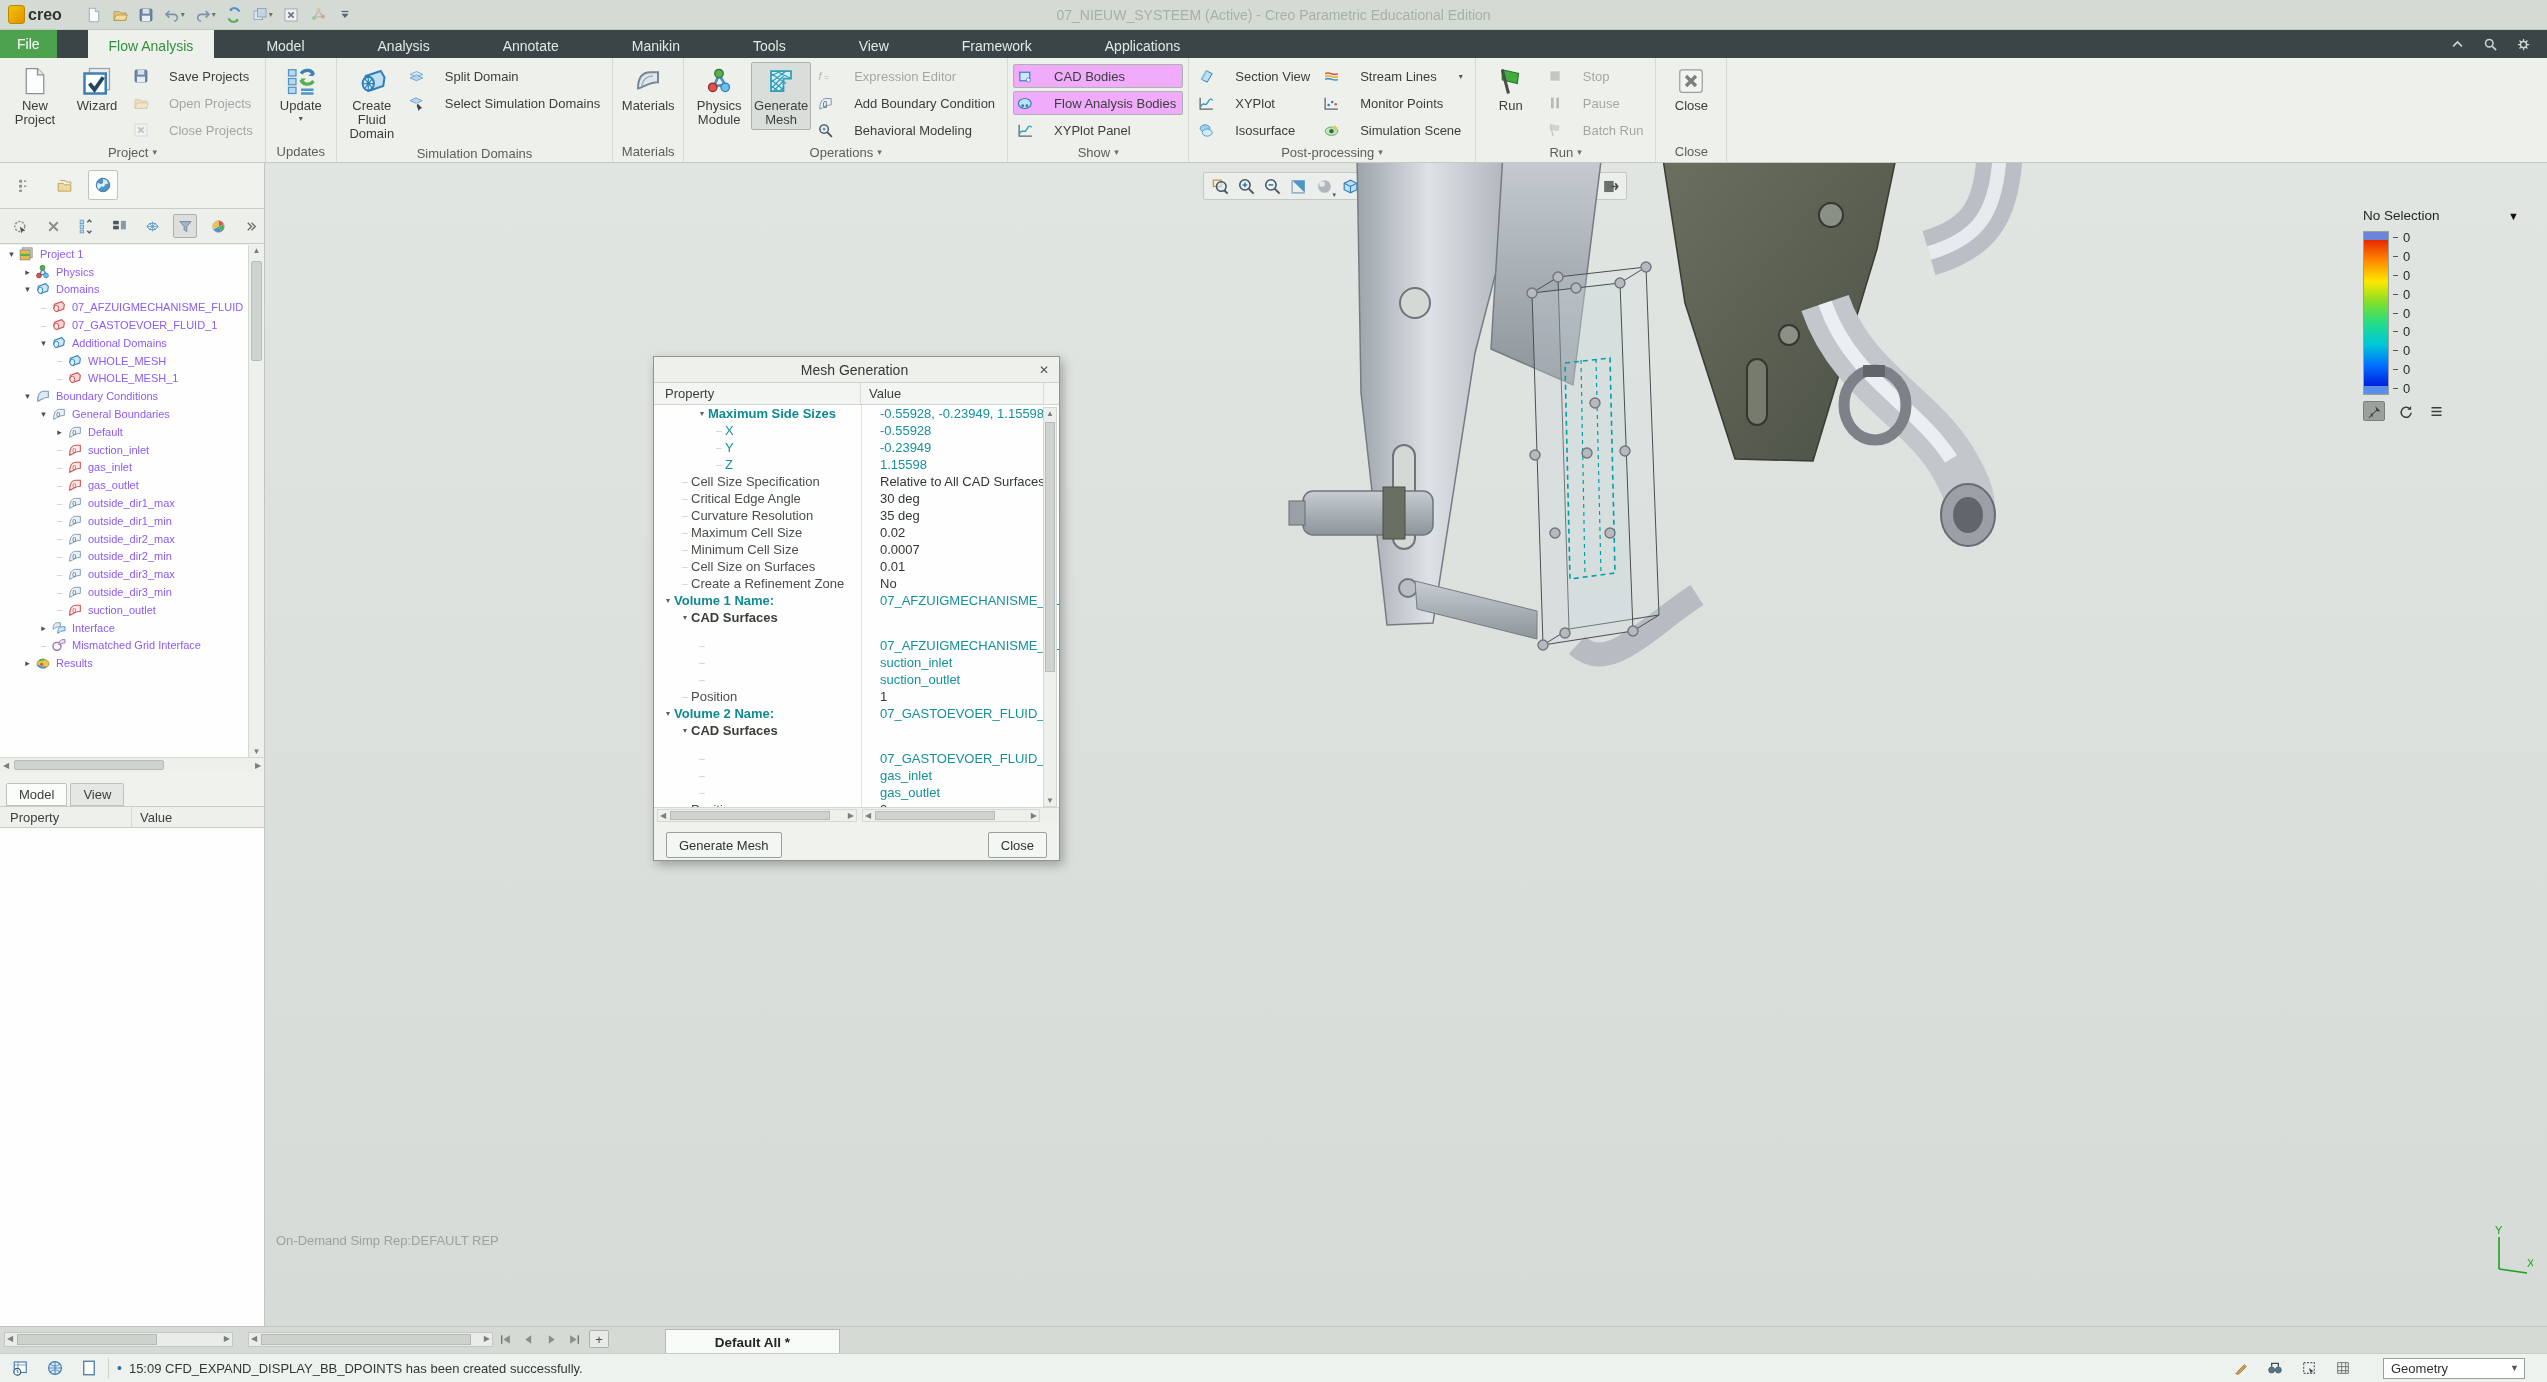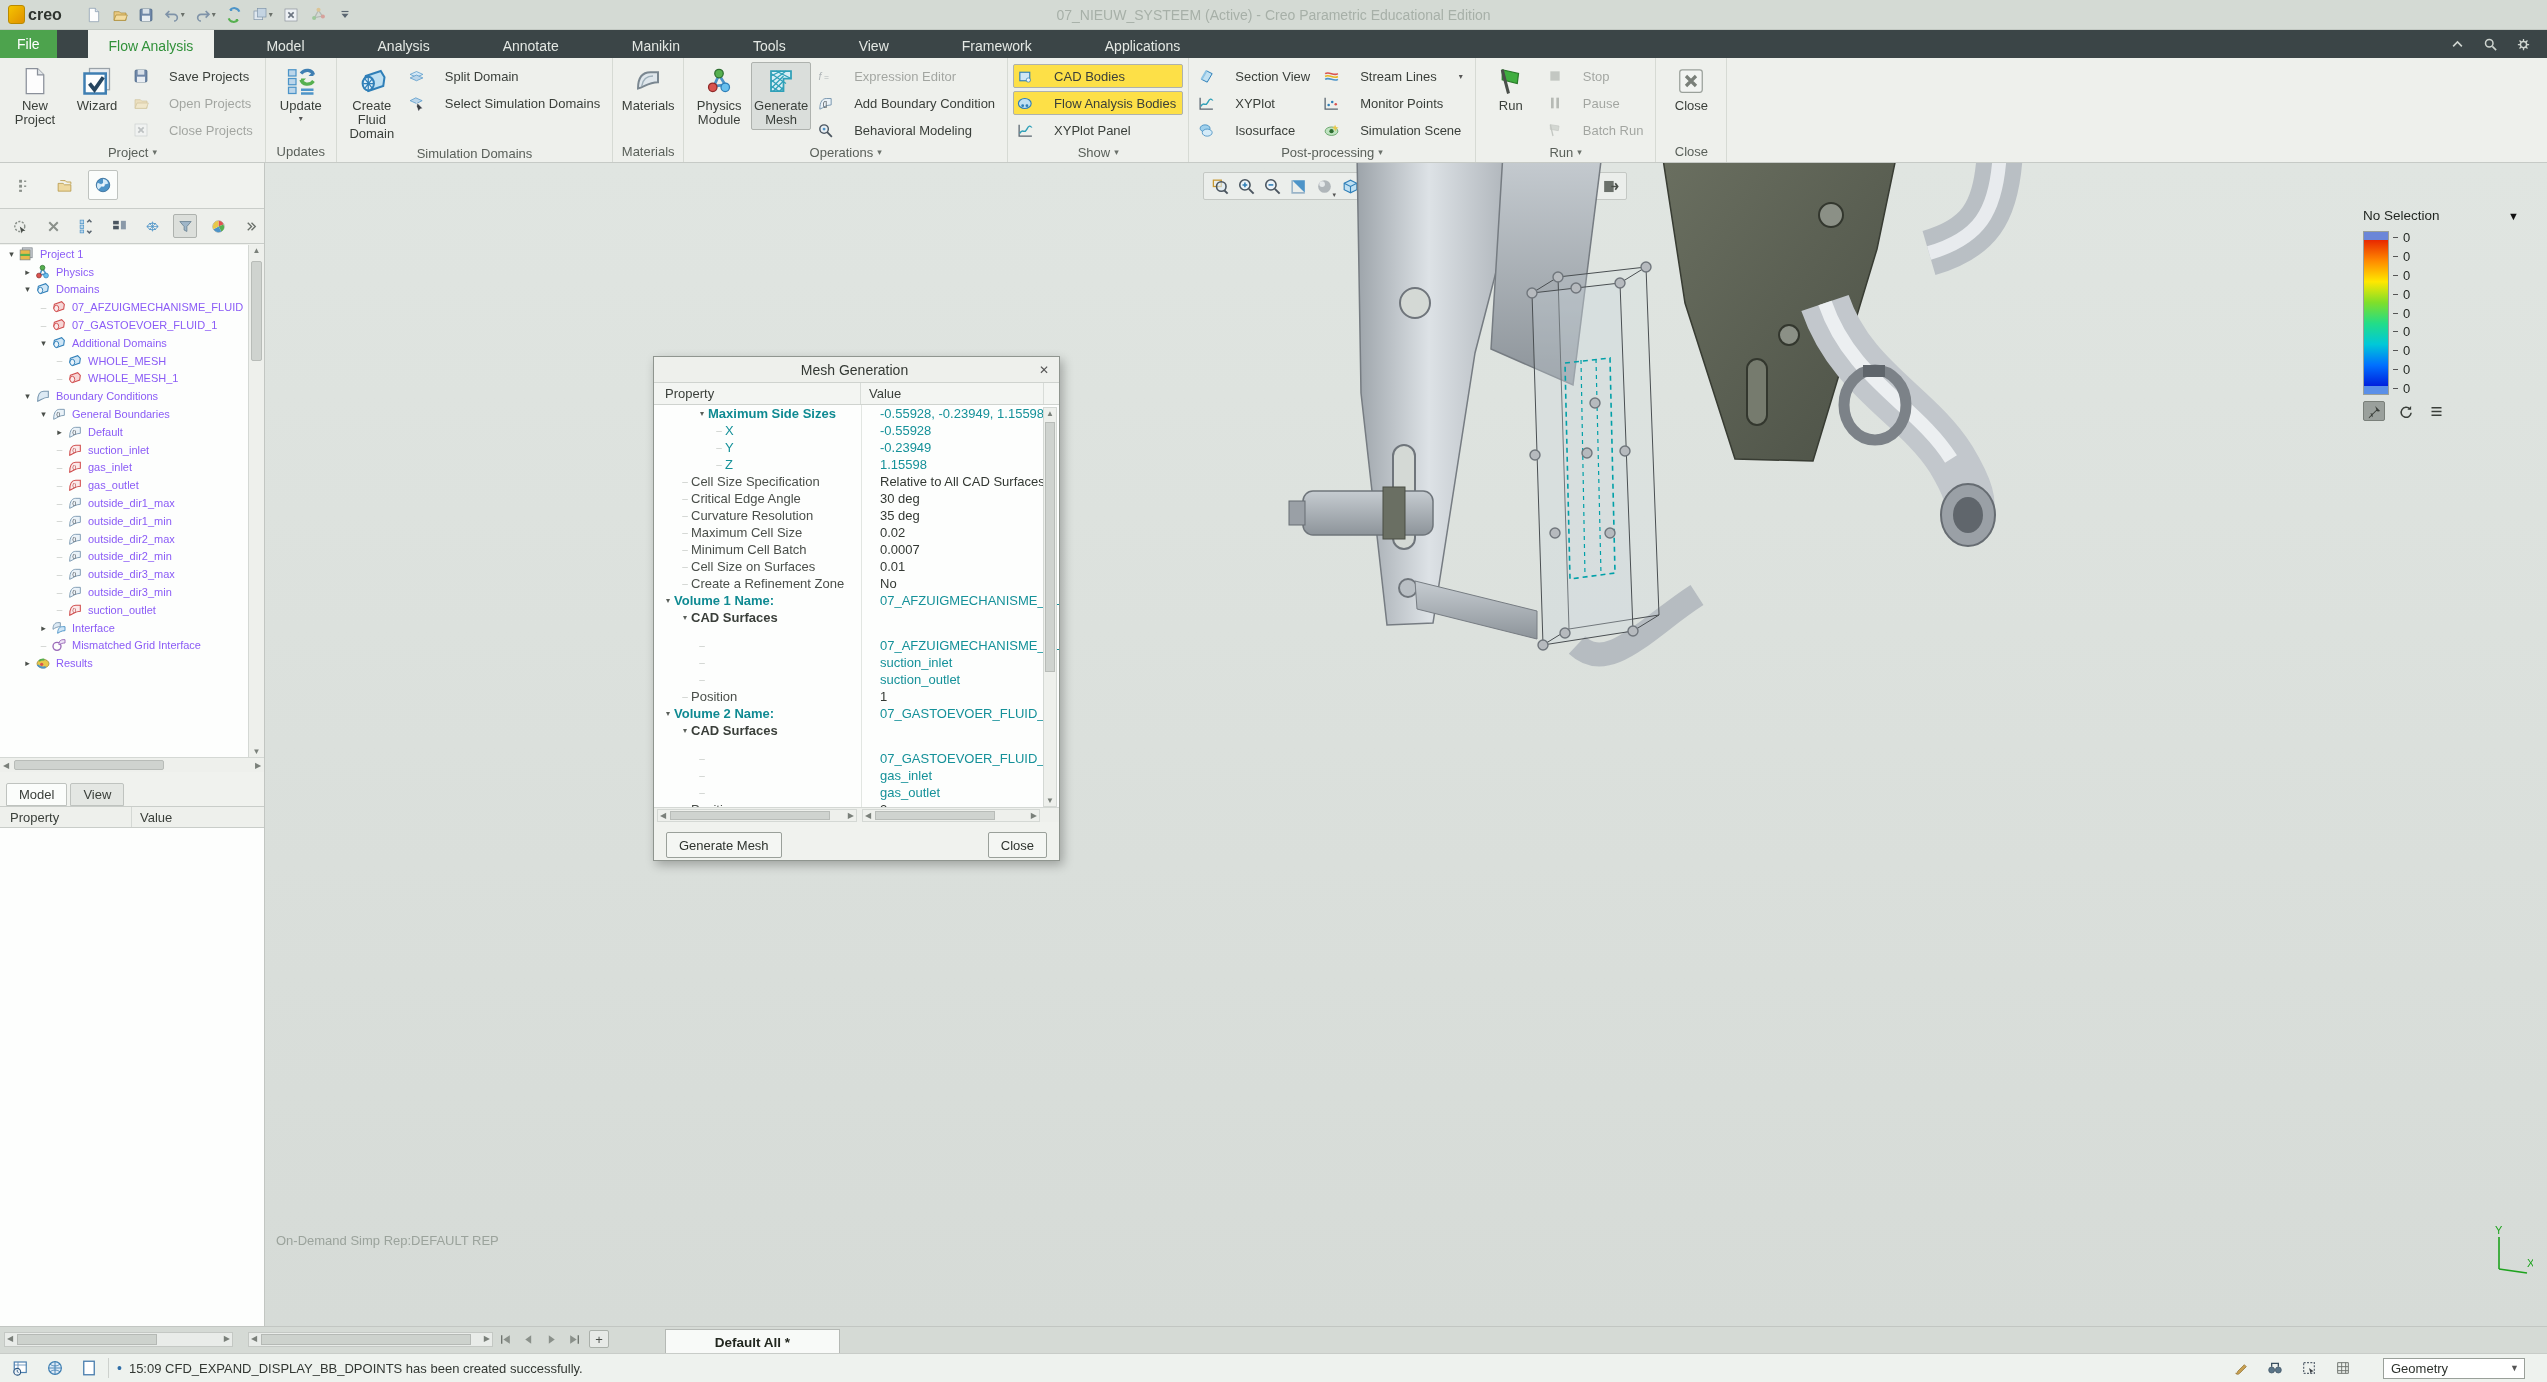--- a/index.html
+++ b/index.html
@@ -34,21 +34,21 @@
   .rg-label{height:22px;display:flex;align-items:center;justify-content:center;gap:4px;
     color:#5a605a;font-size:13px;}
   .rg-label .caret{font-size:9px;color:#6a706a;}
   .bigbtn{width:60px;display:flex;flex-direction:column;align-items:center;padding:2px 1px;border:1px solid transparent;border-radius:2px;}
   .bigbtn .icn{height:32px;}
   .bigbtn .blabel{margin-top:2px;text-align:center;line-height:14px;font-size:13px;color:#3a3f3a;white-space:pre-line;}
   .bigbtn.pressed{background:#dadedb;border-color:#aeb2ae;}
   .bigbtn .bcaret{font-size:8px;color:#555;margin-top:1px;}
   .smallcol{display:flex;flex-direction:column;gap:3px;padding-top:2px;}
   .smallbtn{display:flex;align-items:center;gap:20px;height:24px;padding:0 6px 0 3px;border:1px solid transparent;border-radius:2px;font-size:13px;color:#3a3f3a;white-space:nowrap;}
-  .smallbtn.pressed{background:#fde047;border-color:#aeb2ae;}
+  .smallbtn.pressed{background:#f0abfc;border-color:#aeb2ae;}
   .smallbtn .scaret{font-size:8px;color:#555;margin-left:2px;}
   
   #main{position:absolute;left:0;top:163px;width:2547px;height:1163px;}
   #left-panel{position:absolute;left:0;top:0;width:265px;height:1163px;background:#f0f2ee;border-right:1px solid #c2c6c2;}
   #panel-tabs{position:absolute;left:0;top:0;width:100%;height:44px;display:flex;align-items:center;gap:9px;padding-left:10px;}
   .ptab{width:30px;height:30px;display:flex;align-items:center;justify-content:center;border:1px solid transparent;border-radius:2px;}
   .ptab.active{background:#fbfdfb;border-color:#bfc3bf;}
   #tree-toolbar{position:absolute;left:0;top:45px;width:100%;height:36px;background:#edefeb;
     border-top:1px solid #c9cdc9;border-bottom:1px solid #c9cdc9;display:flex;align-items:center;gap:9px;padding-left:8px;}
   .ttb{width:24px;height:24px;display:flex;align-items:center;justify-content:center;border:1px solid transparent;border-radius:2px;}
@@ -1392,21 +1392,21 @@
       <div class="drow">
         <div class="pcell" style="padding-left: 25px;">
           <span class="dconn">–</span>
           <span class="pc-d">Maximum Cell Size</span>
         </div>
         <div class="vcell"><span class="vc-d">0.02</span></div>
       </div>
       <div class="drow">
         <div class="pcell" style="padding-left: 25px;">
           <span class="dconn">–</span>
-          <span class="pc-d">Minimum Cell Batch</span>
+          <span class="pc-d">Minimum Cell Size</span>
         </div>
         <div class="vcell"><span class="vc-d">0.0007</span></div>
       </div>
       <div class="drow">
         <div class="pcell" style="padding-left: 25px;">
           <span class="dconn">–</span>
           <span class="pc-d">Cell Size on Surfaces</span>
         </div>
         <div class="vcell"><span class="vc-d">0.01</span></div>
       </div>

